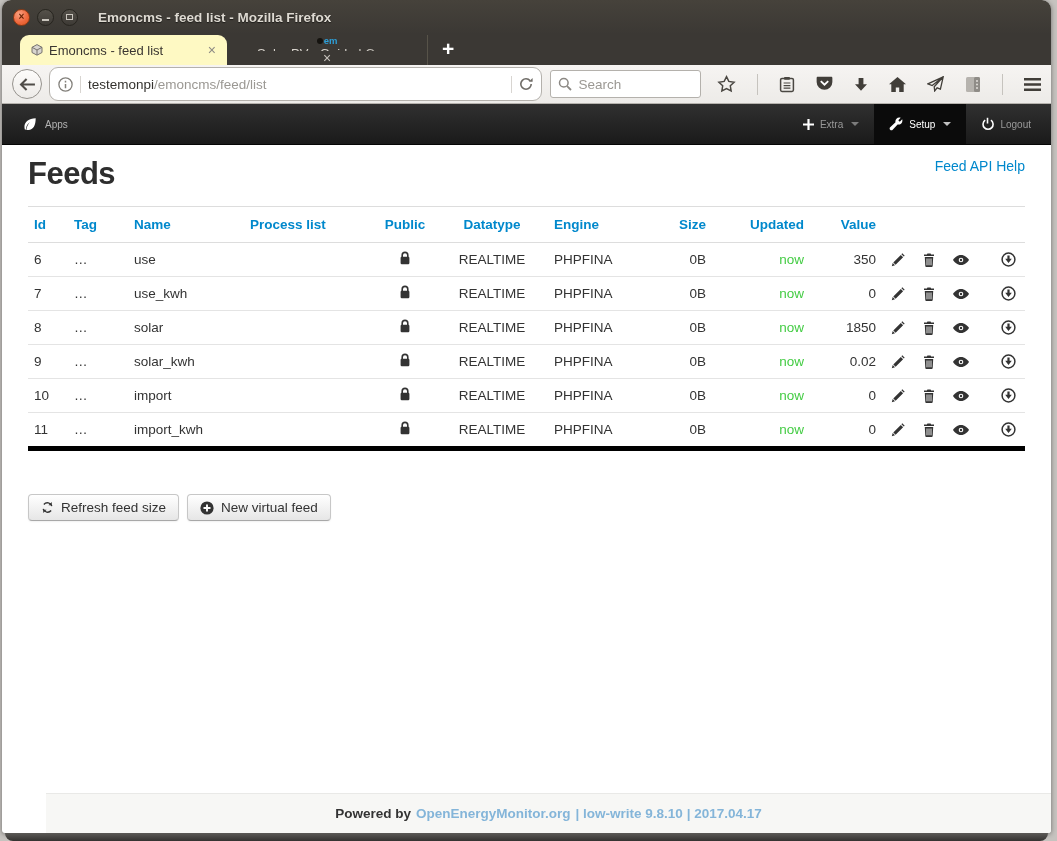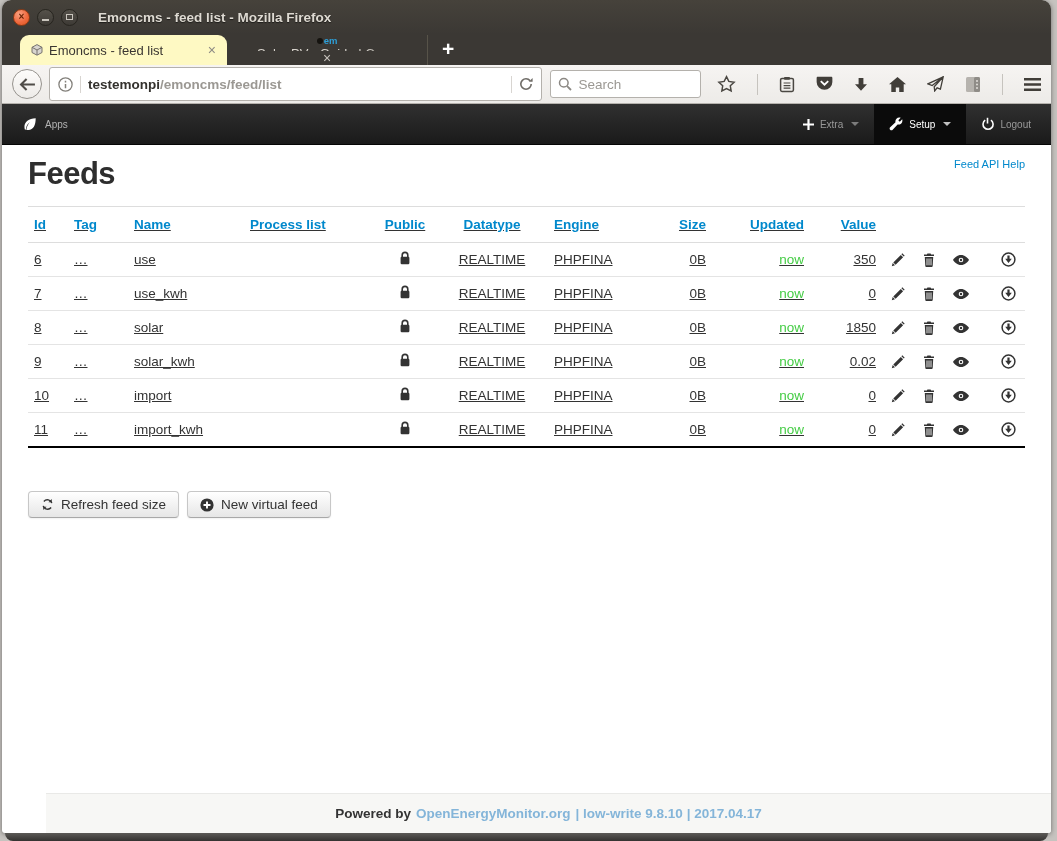--- a/index.html
+++ b/index.html
@@ -43,22 +43,22 @@
   .oem-text { color:#2d9fd8; font-size:9.5px; font-weight:bold; }
 
   
   .toolbar { height:39px; background:linear-gradient(#f6f4f2,#edebe8);
     border-bottom:1px solid #b5b2ad; display:flex; align-items:center;
     padding:0 10px; flex:none; }
   .nav-back { width:30px; height:30px; border-radius:50%; border:1px solid #96938e;
     background:linear-gradient(#fdfcfb,#edebe8); display:flex; align-items:center;
     justify-content:center; flex:none; }
   .urlbar { width:541px; height:28px; background:#fff; border:1px solid #b4b1ac;
-    border-radius:3px; display:flex; align-items:center; padding:16px 8px; gap:7px;
-    margin-left:7px; font-size:13.5px;font-weight:bold; }
+    border-radius:9px; display:flex; align-items:center; padding:16px 8px; gap:7px;
+    margin-left:7px; font-size:13.5px; }
   .url-host { color:#33312d; }
   .url-path { color:#9b9893; }
   .url-spacer { flex:1; }
   .vdiv { width:1px; height:17px; background:#d8d5d1; flex:none; }
   .searchbox { width:164px; height:28px; background:#fff; border:1px solid #b4b1ac;
     border-radius:3px; display:flex; align-items:center; padding:12px 7px; gap:6px;
     margin-left:8px; }
   .searchbox input { border:none; outline:none; width:110px; font-size:13.5px;
     color:#555; background:transparent; font-family:"Liberation Sans", sans-serif; }
   .searchbox input::placeholder { color:#9b9893; }
@@ -77,24 +77,24 @@
   .nav-item:last-child { padding-right:20px; }
   .caret { width:0; height:0; border-left:4px solid transparent;
     border-right:4px solid transparent; border-top:4px solid currentColor;
     opacity:.75; margin-left:2px; }
 
   
   .content { flex:1; background:#fff; padding:0 26px; position:relative; overflow:hidden; }
   h1.page-title { font-size:31px; color:#2e2e2e; letter-spacing:-.5px;
     margin:11px 0 14px; font-weight:bold; }
   .api-help { position:absolute; right:26px; top:13px; color:#0088cc;
-    font-size:11px; text-decoration:none; }
+    font-size:14px; text-decoration:none; }
 
   table.feeds { width:100%; border-collapse:collapse; font-size:13.5px; color:#333;
-    border-bottom:2px solid #000000;text-decoration:underline; }
+    border-bottom:5px solid #000000; }
   table.feeds th { color:#0088cc; font-weight:bold; padding:10px 6px;
     border-top:1px solid #ddd; border-bottom:1px solid #ddd; }
   table.feeds td { padding:8px 6px; border-top:1px solid #e4e4e4; }
   table.feeds tr:first-child td { border-top:none; }
   .al { text-align:left; } .ac { text-align:center; } .ar { text-align:right; }
   td.updated { color:#44cc44; }
   td.icon-cell { text-align:center; }
   td.icon-cell.last { text-align:right; padding-right:9px; }
   .icon-btn { display:inline-flex; vertical-align:middle; cursor:pointer; }
 

